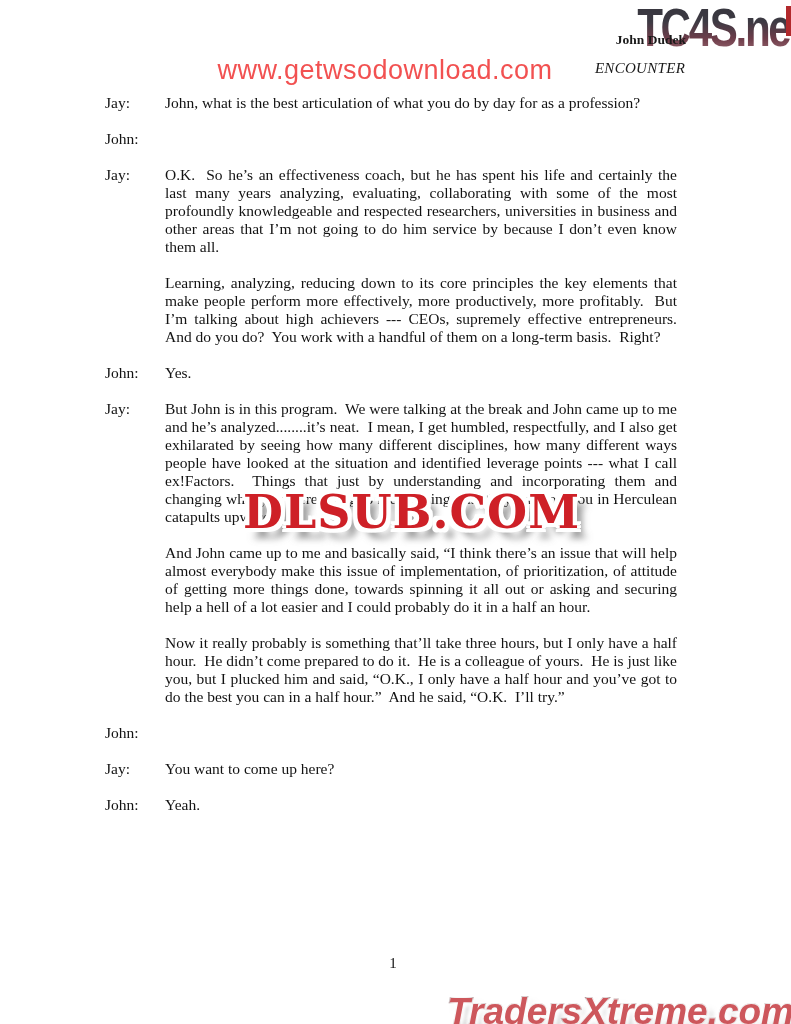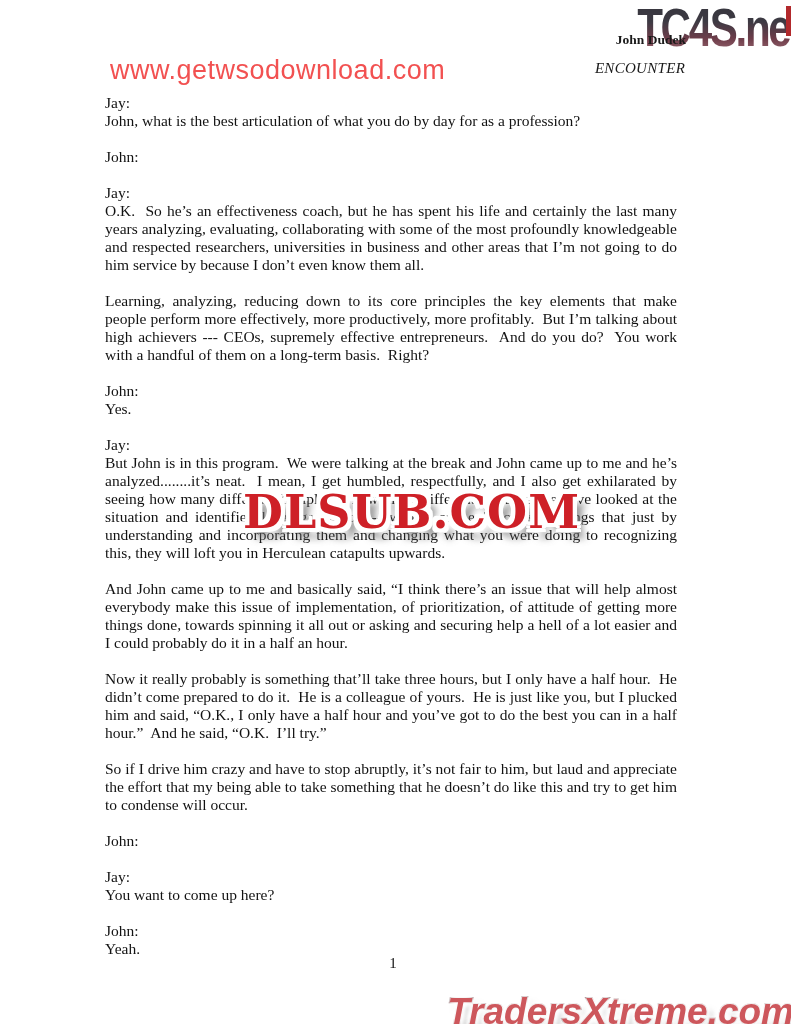--- a/index.html
+++ b/index.html
@@ -9,21 +9,21 @@
     margin:0 auto;
     background:#ffffff;
     overflow:hidden;
     font-family:"Liberation Serif", serif;
     color:#121212;
   }
 
   
   .gw-url {
     position:absolute; top:55px; left:110px; width:550px;
-    text-align:left;
+    text-align:center;
     font-family:"Liberation Sans", sans-serif;
     font-size:27px; font-weight:400; letter-spacing:0.5px;
     color:#f25151;
   }
   .logo-wrap { position:absolute; top:0px; right:10px; width:190px; text-align:right; }
   .logo-text {
     display:inline-block;
     font-family:"Liberation Sans", sans-serif;
     font-weight:bold; font-size:54px; line-height:1;
     letter-spacing:-3px;
@@ -47,21 +47,21 @@
   .corner-bar {
     position:absolute; top:6px; right:0; width:5px; height:30px;
     background:#b2292c;
   }
 
   
   .content {
     position:absolute; top:94px; left:105px; width:572px;
     font-size:15.5px; line-height:18px;
   }
-  .row { display:flex; margin-bottom:18px;flex-direction:column; }
+  .row { display:flex; margin-bottom:18px; }
   .speaker { width:60px; flex:none; }
   .dtext { flex:1; text-align:justify; white-space:pre-wrap; }
 
   
   .wm-center {
     position:absolute; top:489px; left:243px;
     font-family:"DejaVu Serif", serif;
     font-weight:bold; font-size:46px; line-height:1;
     letter-spacing:1px;
     color:#ce2027;
@@ -139,24 +139,20 @@
   <div class="row">
     <div class="speaker"></div>
     <div class="dtext">And John came up to me and basically said, “I think there’s an issue that will help almost everybody make this issue of implementation, of prioritization, of attitude of getting more things done, towards spinning it all out or asking and securing help a hell of a lot easier and I could probably do it in a half an hour.</div>
   </div>
 
   <div class="row">
     <div class="speaker"></div>
     <div class="dtext">Now it really probably is something that’ll take three hours, but I only have a half hour.  He didn’t come prepared to do it.  He is a colleague of yours.  He is just like you, but I plucked him and said, “O.K., I only have a half hour and you’ve got to do the best you can in a half hour.”  And he said, “O.K.  I’ll try.”</div>
   </div>
 
-  <div class="row">
-    <div class="speaker"></div>
-    <div class="dtext">So if I drive him crazy and have to stop abruptly, it’s not fair to him, but laud and appreciate the effort that my being able to take something that he doesn’t do like this and try to get him to condense will occur.</div>
-  </div>
 
 
   <div class="row">
     <div class="speaker">John:</div>
   </div>
 
   <div class="row">
     <div class="speaker">Jay:</div>
     <div class="dtext">You want to come up here?</div>
   </div>

